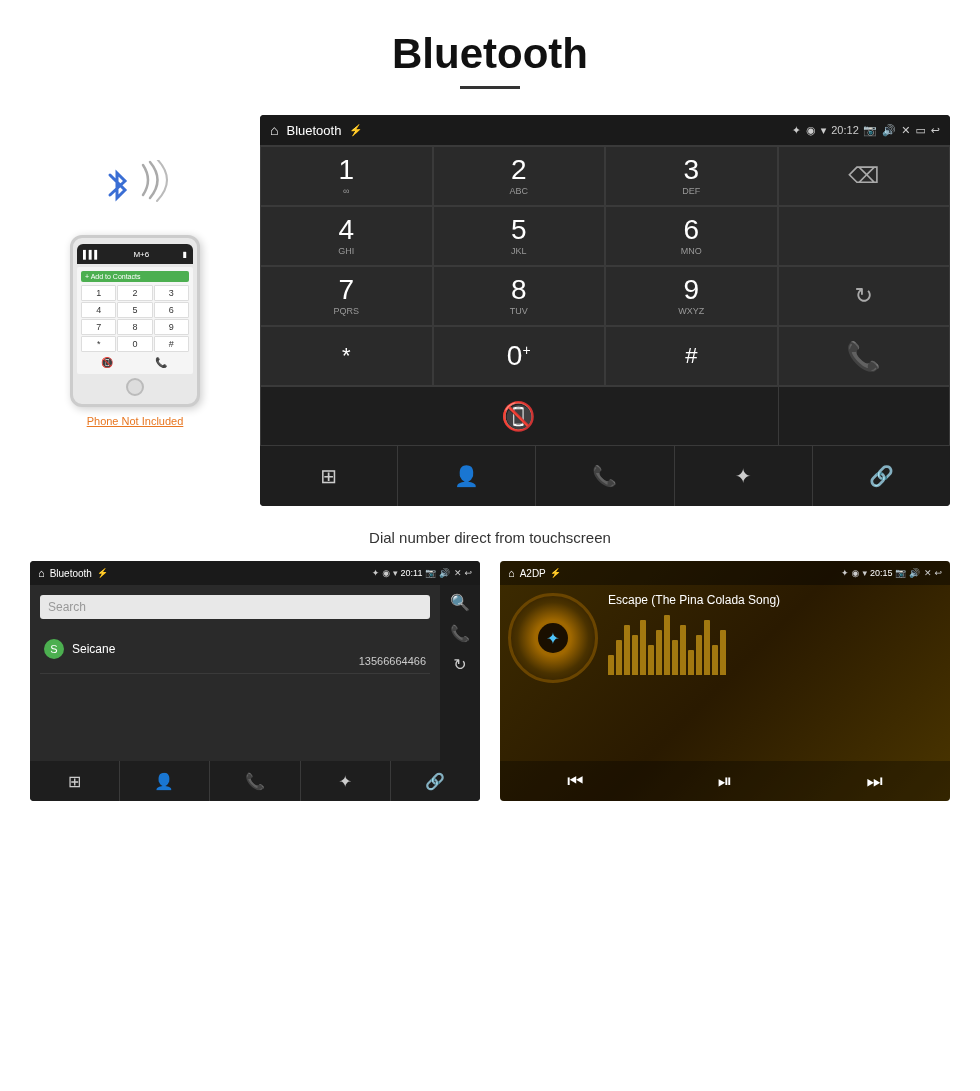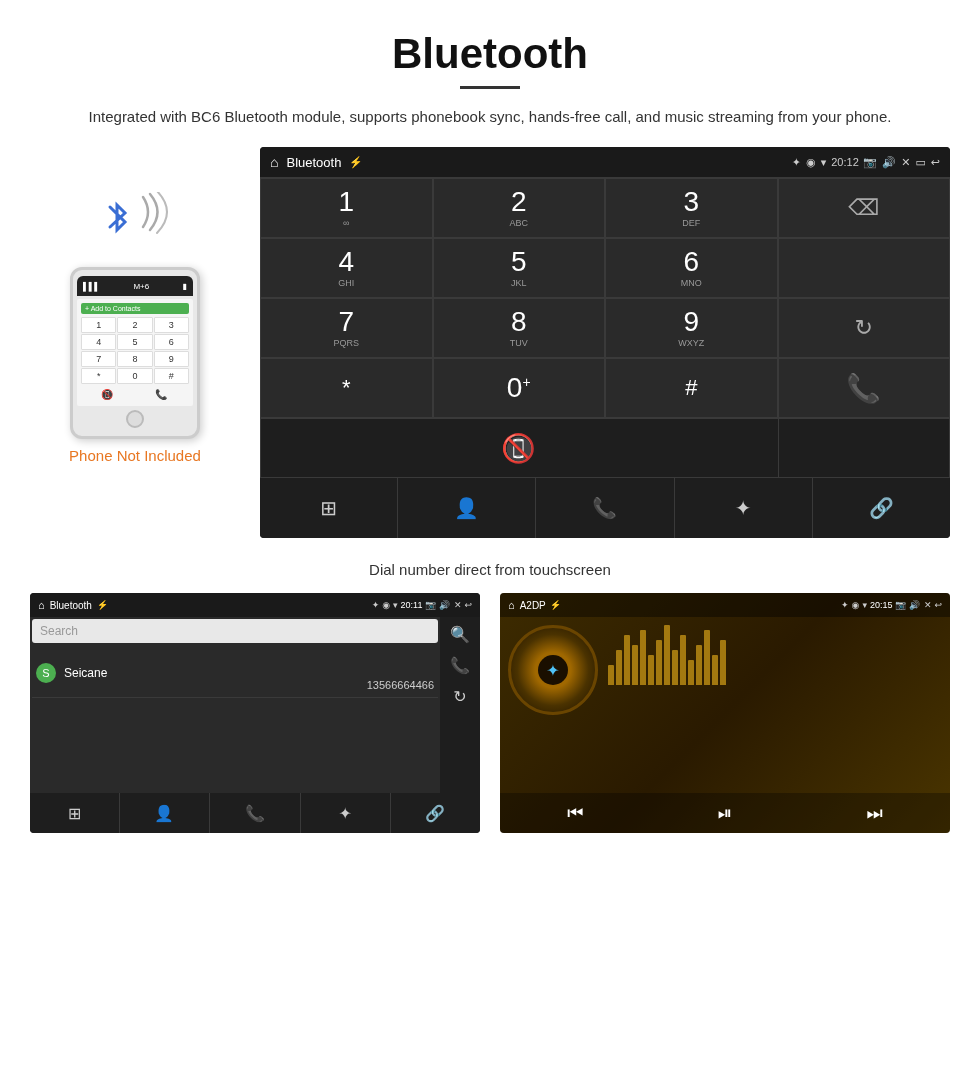--- a/index.html
+++ b/index.html
@@ -121,23 +121,24 @@
     .phone-home {
       background: #ddd;
       border-radius: 50%;
       width: 18px;
       height: 18px;
       margin: 4px auto 2px;
       border: 2px solid #bbb;
     }
     .phone-not-included {
       color: #e87722;
-      font-size: 15px;
+      font-size: 11px;
       margin-top: 8px;
       text-align: center;
+      text-decoration: underline;
     }
 
     
     .android-screen {
       flex: 1;
       background: #2a2a2a;
       border-radius: 4px;
       overflow: hidden;
     }
     .android-statusbar {
@@ -258,21 +259,21 @@
       flex-shrink: 0;
     }
     .pb-statusbar span { color: #fff; font-size: 10px; }
     .pb-content {
       display: flex;
       flex: 1;
       overflow: hidden;
     }
     .pb-main {
       flex: 1;
-      padding: 2px;
+      padding: 10px;
       display: flex;
       flex-direction: column;
     }
     .pb-search {
       background: #e8e8e8;
       border-radius: 3px;
       padding: 5px 8px;
       font-size: 12px;
       color: #999;
       margin-bottom: 6px;
@@ -418,21 +419,20 @@
       padding: 8px 0 5px;
       line-height: 1.5;
     }
   </style>
 </head>
 <body>
 
 <div class="page-header">
   <h1 class="page-title">Bluetooth</h1>
   <div class="title-underline"></div>
-  <p class="page-desc">Integrated with BC6 Bluetooth module, supports phonebook sync, hands-free call, and music streaming from your phone.</p>
 </div>
 
 <div class="main-content">
 
   <div class="phone-area">
 
     <div class="bluetooth-signal">
       <div style="position:relative; width:80px; height:70px;">
 
         <svg width="35" height="45" viewBox="0 0 35 45" style="position:absolute; left:5px; top:10px;">
@@ -653,20 +653,21 @@
         </div>
 
         <div class="music-content">
 
           <div class="album-art">
             <div class="album-art-inner">
               <span class="music-bt-icon">✦</span>
             </div>
           </div>
           <div class="music-info">
+            <div class="music-title">Escape (The Pina Colada Song)</div>
             <div class="music-visualizer">
               <div class="music-bar" style="height:20px;"></div>
               <div class="music-bar" style="height:35px;"></div>
               <div class="music-bar" style="height:50px;"></div>
               <div class="music-bar" style="height:40px;"></div>
               <div class="music-bar" style="height:55px;"></div>
               <div class="music-bar" style="height:30px;"></div>
               <div class="music-bar" style="height:45px;"></div>
               <div class="music-bar" style="height:60px;"></div>
               <div class="music-bar" style="height:35px;"></div>

